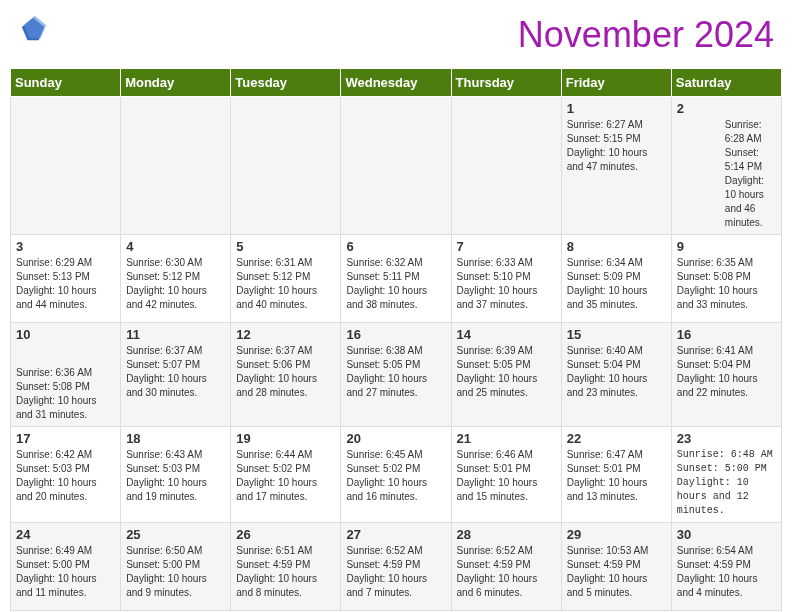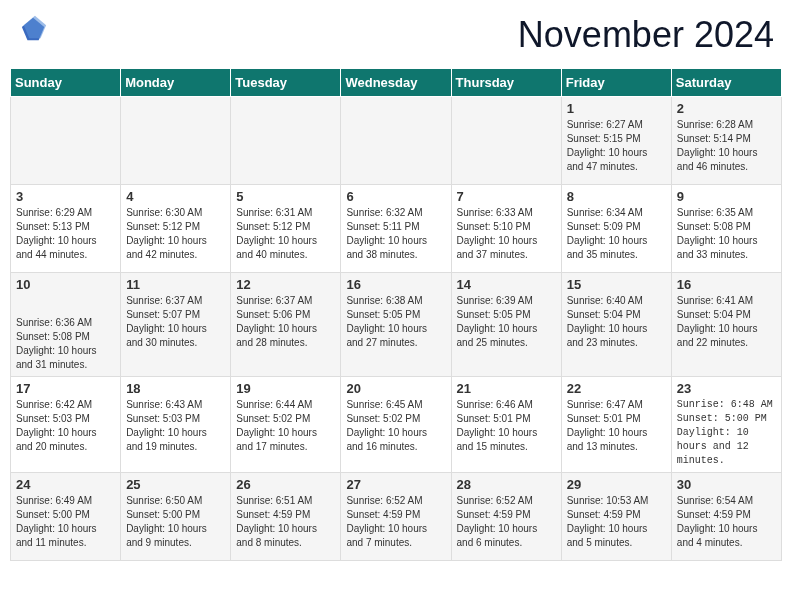--- a/index.html
+++ b/index.html
@@ -34,33 +34,33 @@
       width: 28px;
       height: 28px;
       margin-left: 2px;
     }
     .title-block {
       text-align: right;
     }
     .month-title {
       font-size: 36px;
       font-weight: 300;
-      color: #0f172a;
+      color: #a21caf;
       text-align: center;
     }
     .location {
       font-size: 14px;
       color: #555;
     }
     .calendar {
       width: 100%;
       border-collapse: collapse;
     }
     .calendar thead tr th {
-      background: #0f766e;
+      background: #4d7c0f;
       color: #fff;
       font-size: 13px;
       font-weight: bold;
       padding: 6px 4px;
       text-align: left;
       border: 1px solid #fff;
     }
     .calendar tbody tr td {
       width: calc(100% / 7);
       vertical-align: top;
@@ -131,21 +131,21 @@
         <td class="empty-cell"></td>
         <td class="empty-cell"></td>
         <td>
           <span class="day-num">1</span>
           <div class="day-info" style="white-space: pre-line;">Sunrise: 6:27 AM
 Sunset: 5:15 PM
 Daylight: 10 hours and 47 minutes.</div>
         </td>
         <td>
           <span class="day-num">2</span>
-          <div class="day-info" style="white-space: pre-line;">Sunrise: 6:28 AM
+          <div class="day-info" style="white-space: pre-line; margin-left: 48px;">Sunrise: 6:28 AM
 Sunset: 5:14 PM
 Daylight: 10 hours and 46 minutes.</div>
         </td>
       </tr>
       <tr>
         <td>
           <span class="day-num">3</span>
           <div class="day-info" style="white-space: pre-line;">Sunrise: 6:29 AM
 Sunset: 5:13 PM
 Daylight: 10 hours and 44 minutes.</div>

